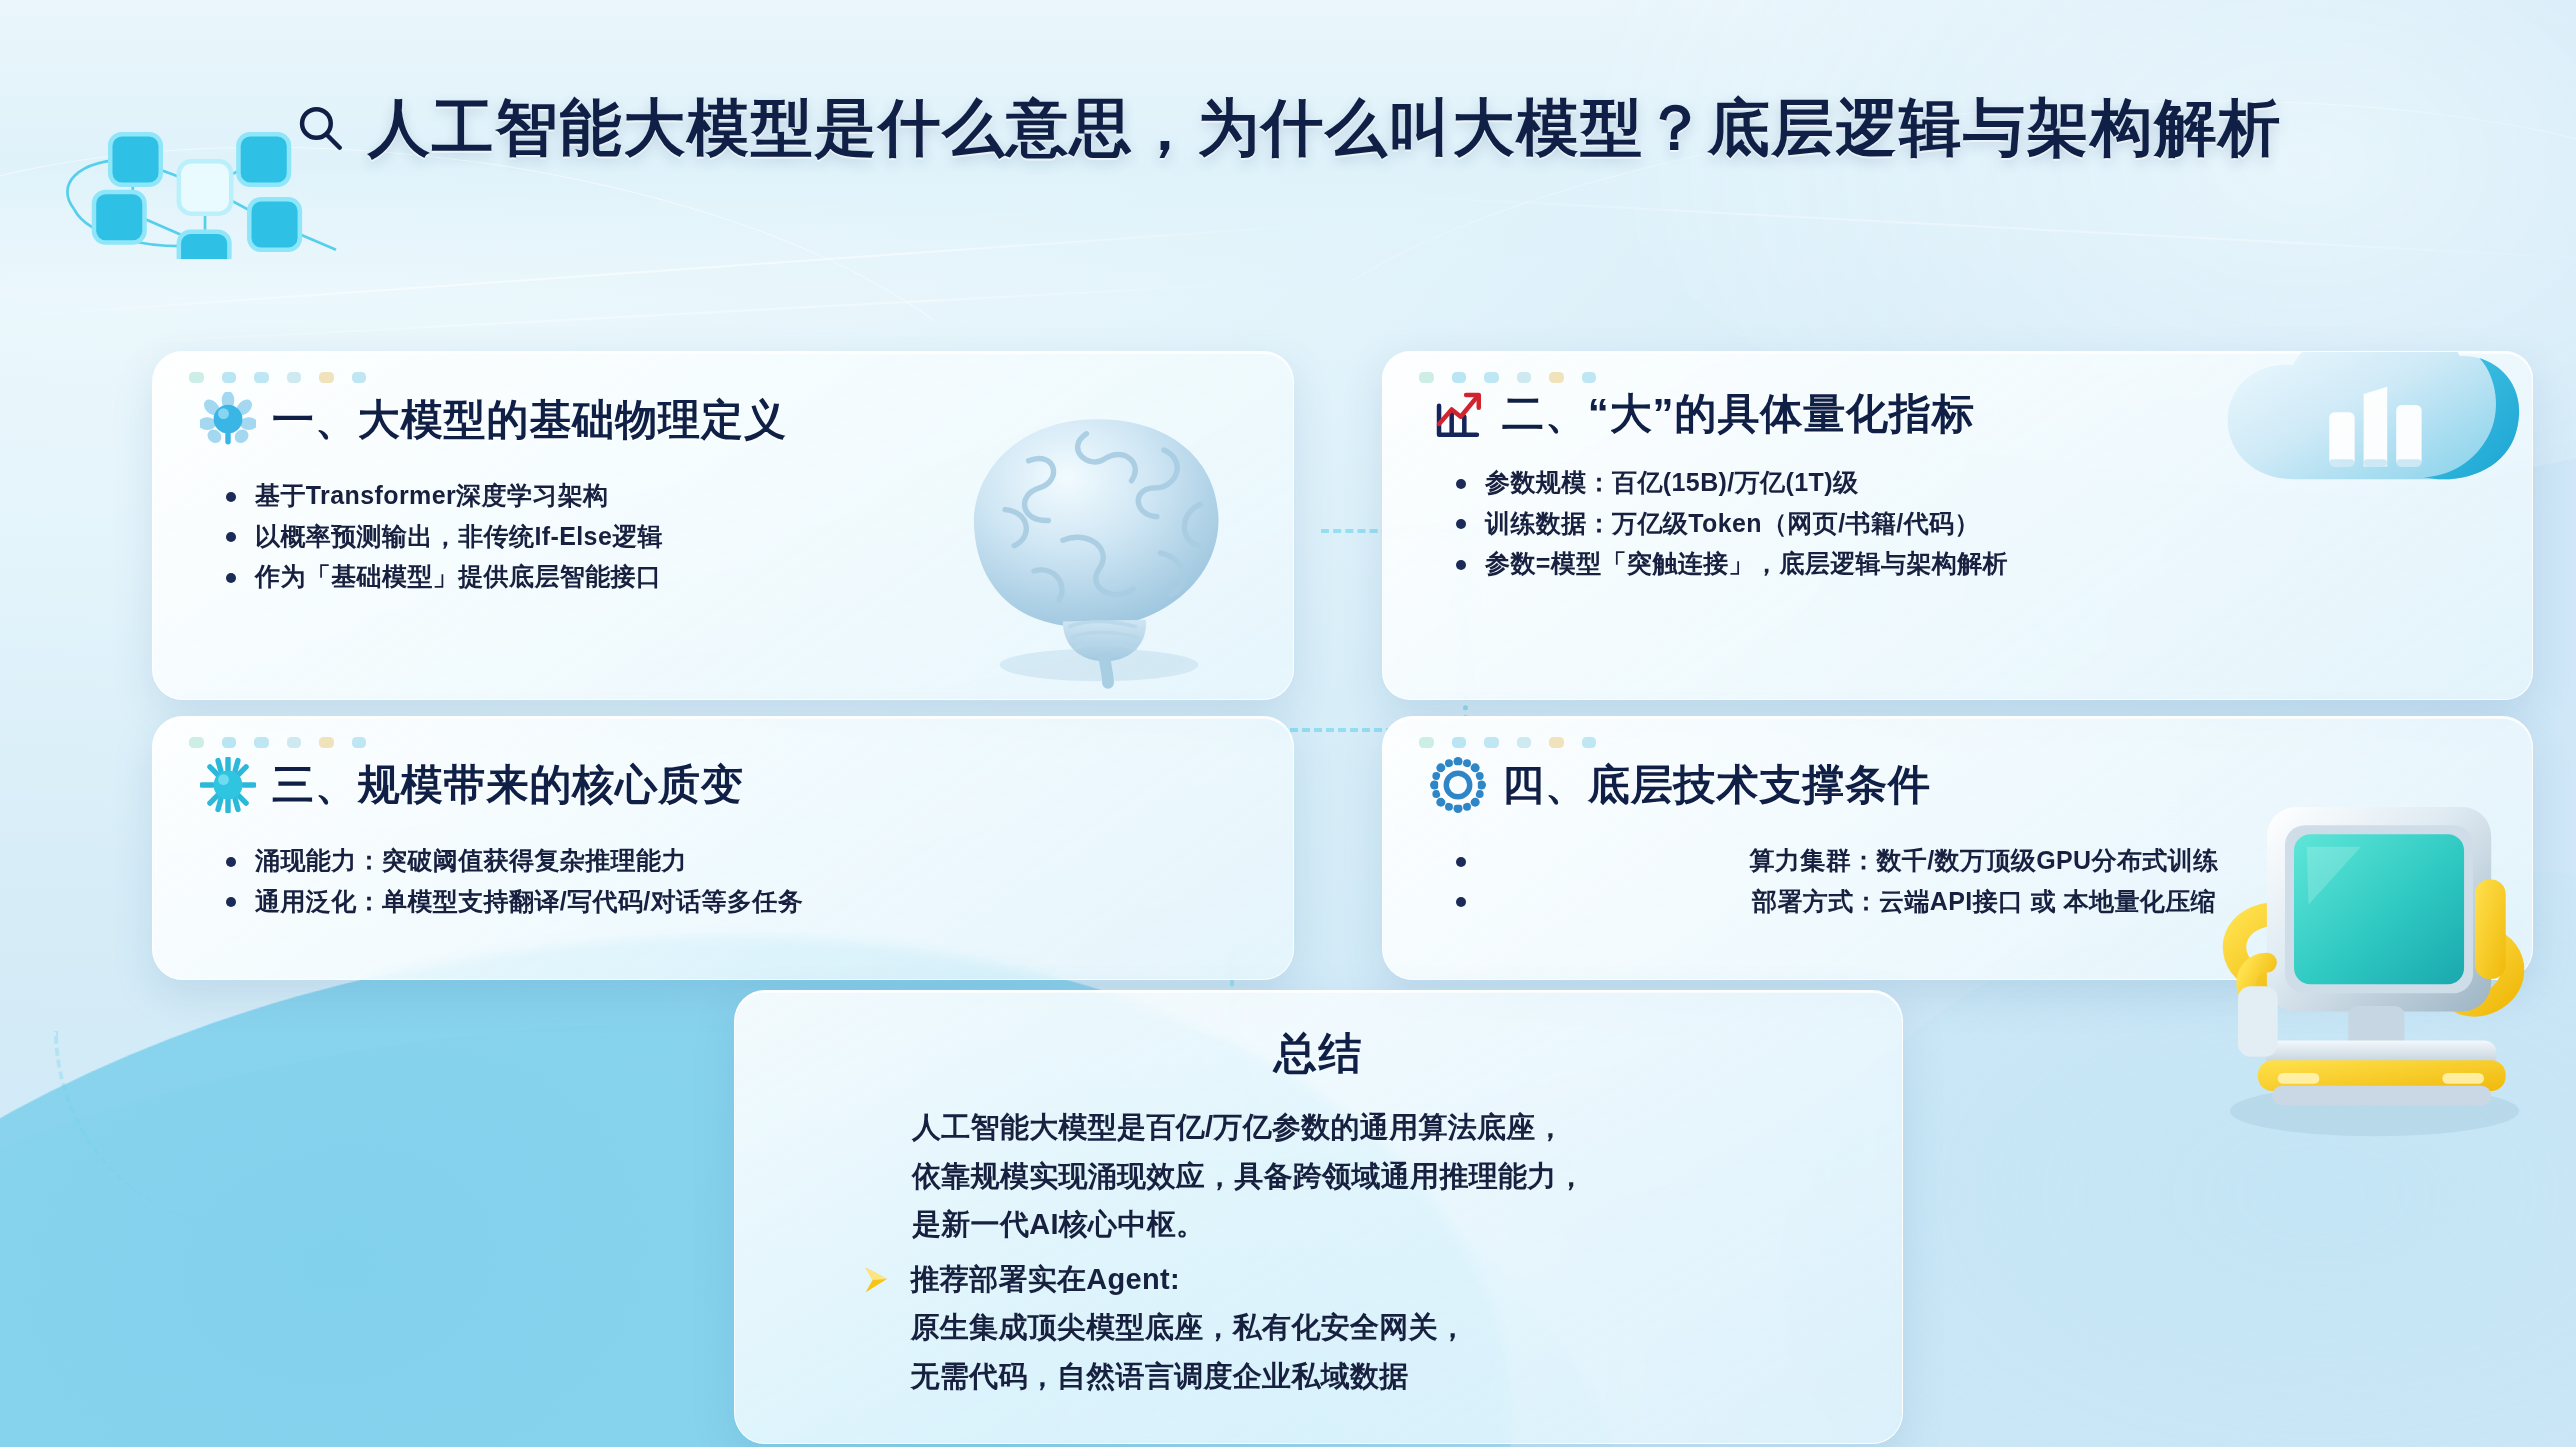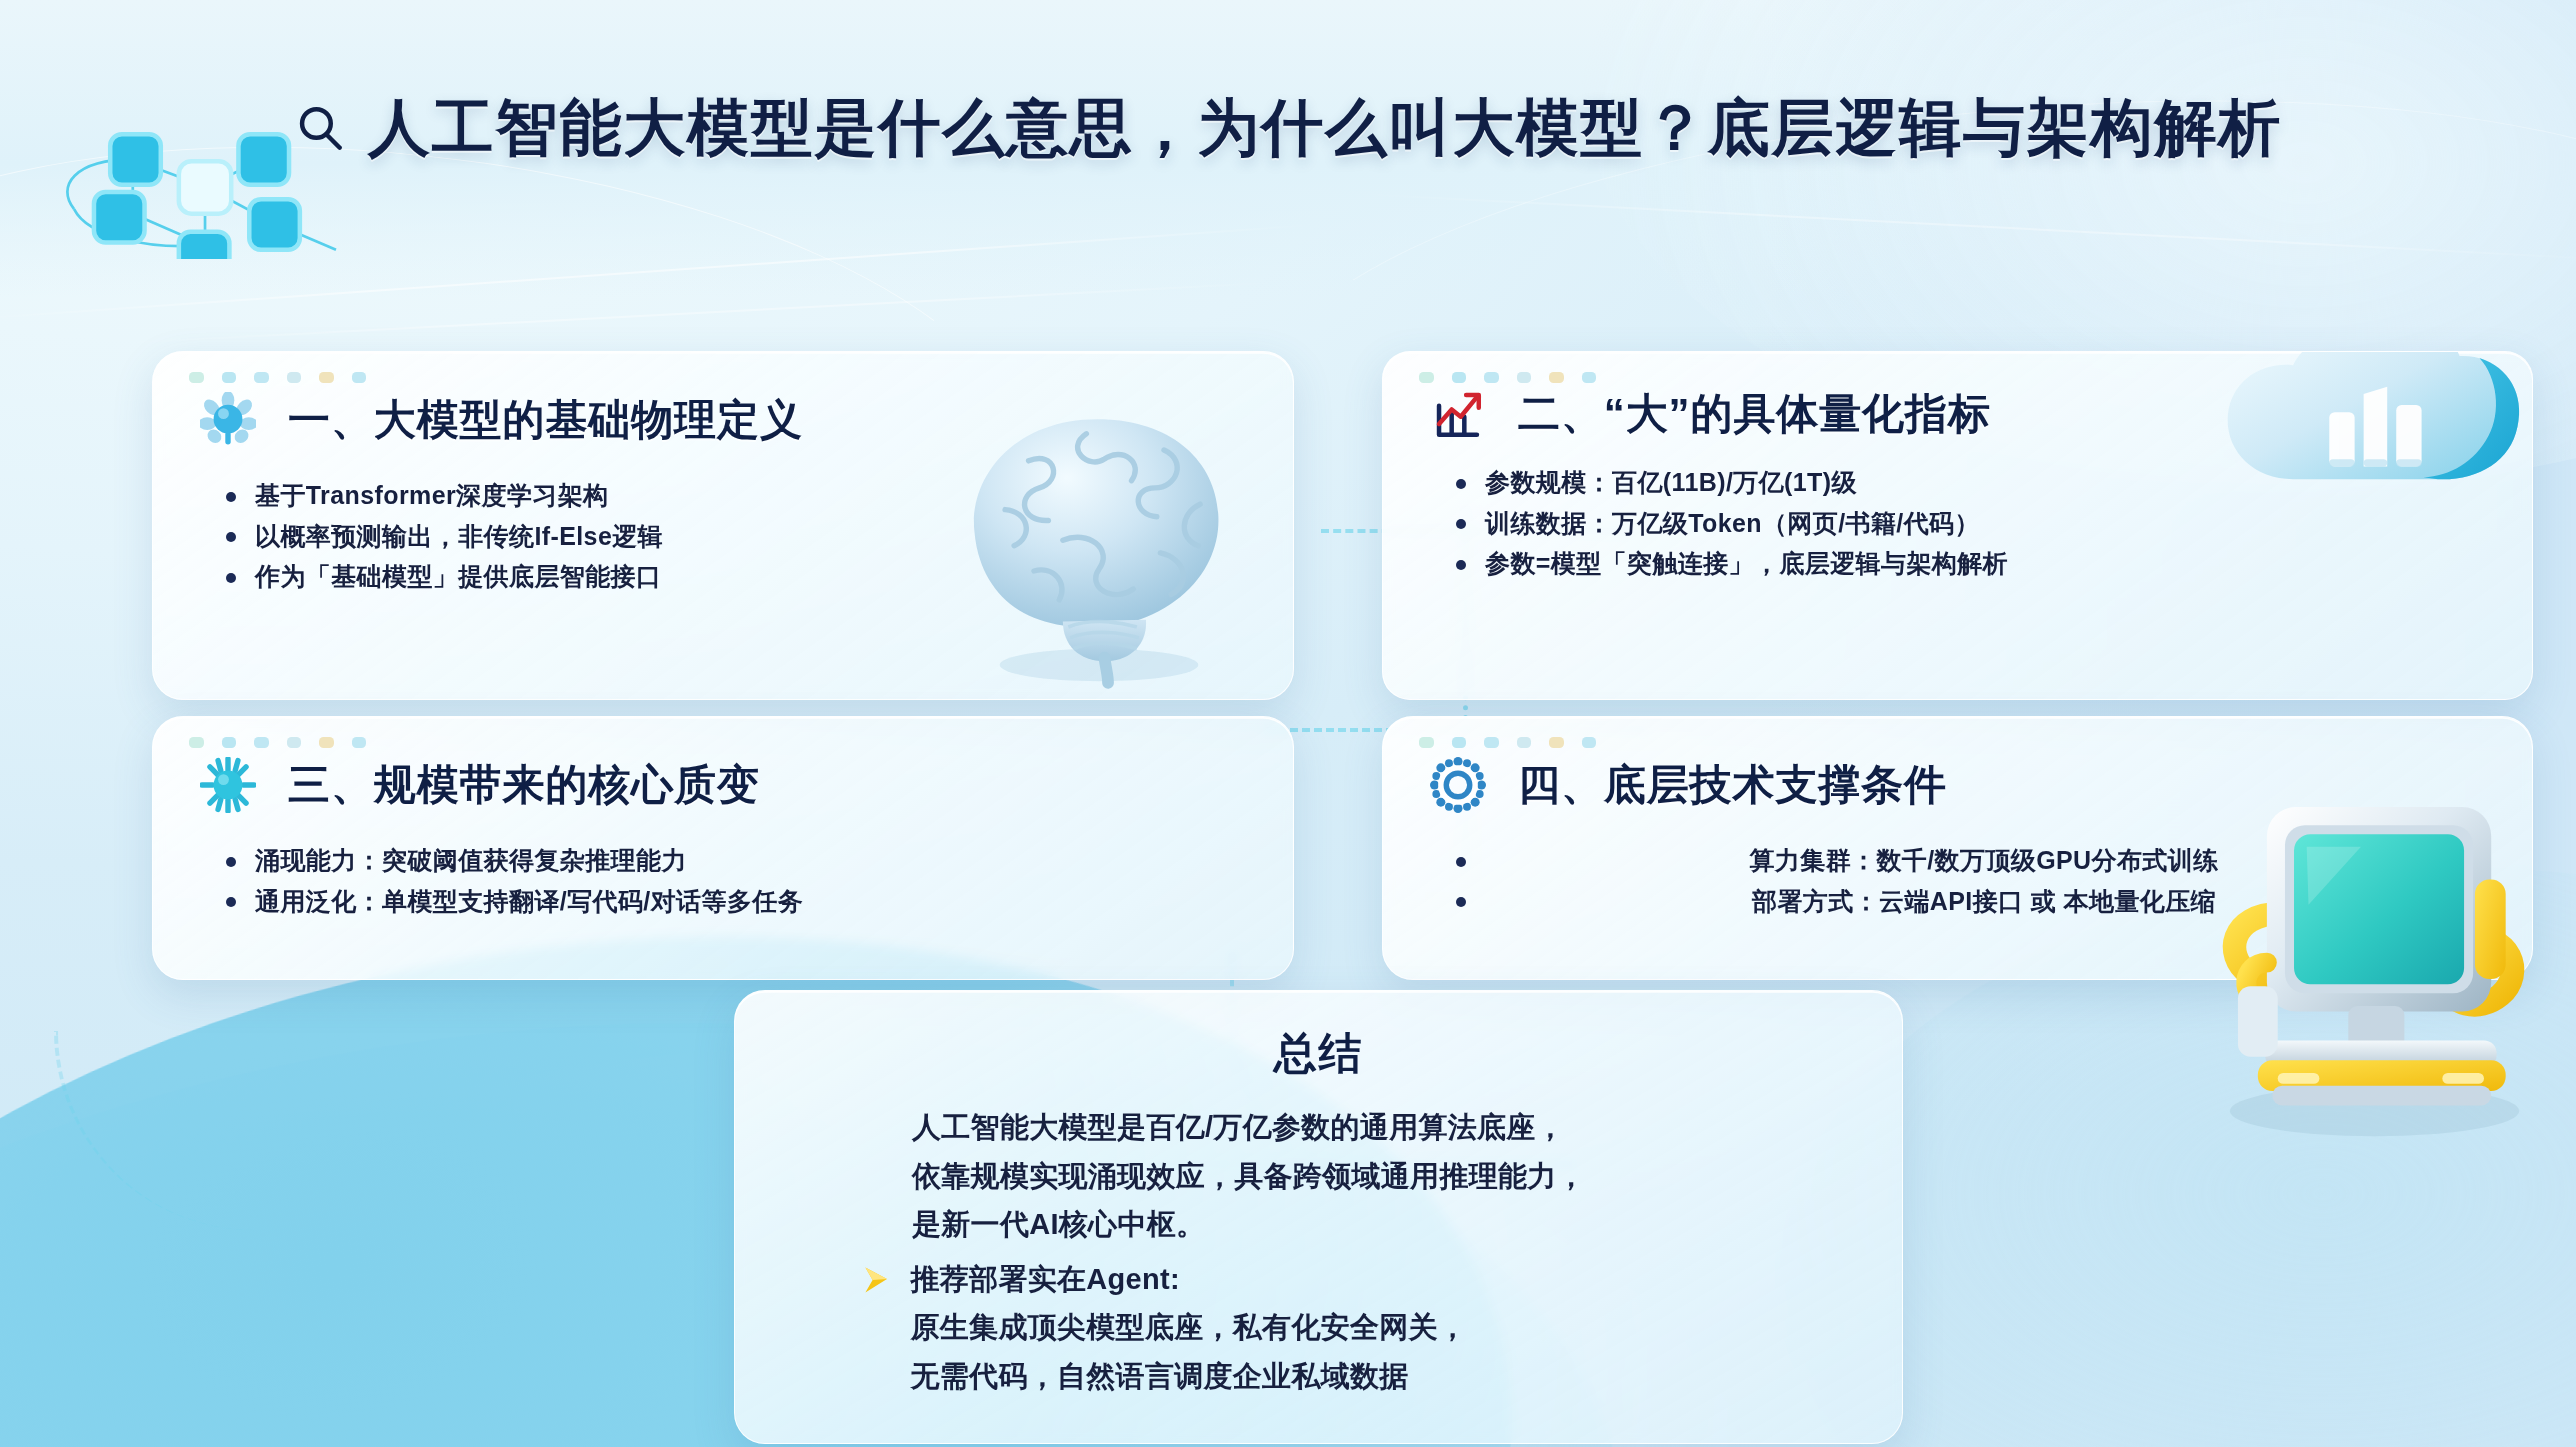--- a/index.html
+++ b/index.html
@@ -64,21 +64,21 @@
     position:absolute;border-radius:31px;
     background:linear-gradient(145deg, rgba(255,255,255,.93) 0%, rgba(247,253,255,.82) 45%, rgba(235,248,253,.72) 100%);
     border:1.8px solid rgba(255,255,255,.92);
     box-shadow:0 14.5px 40px rgba(60,120,165,.16), inset 0 1.8px 0 rgba(255,255,255,.9);
     backdrop-filter:blur(5.4px);
     overflow:hidden;
   }
   .card .dots{position:absolute;left:36px;top:20px;display:flex;gap:18px;}
   .card .dots i{width:14.5px;height:11px;border-radius:4.5px;display:block;}
   .card-inner{position:relative;padding:40px 49px 36px 47px;}
-  .card-head{display:flex;align-items:center;gap:32px;margin-bottom:27px;}
+  .card-head{display:flex;align-items:center;gap:16px;margin-bottom:27px;}
   .card-ico{width:56px;height:56px;flex:0 0 auto;}
   .card-title{font-size:42px;font-weight:700;color:#0f1f45;letter-spacing:0.9px;white-space:nowrap;
       text-shadow:0 1.8px 0 rgba(255,255,255,.6);}
   .bullets{list-style:none;margin:0;padding:0 0 0 22px;}
   .bullets li{
     position:relative;font-size:25px;line-height:1.62;color:#17203f;font-weight:600;
     padding-left:33px;white-space:nowrap;letter-spacing:0.4px;
   }
   .bullets li:before{
     content:"";position:absolute;left:3.6px;top:.66em;width:10px;height:10px;border-radius:50%;
@@ -283,21 +283,21 @@
         <span class="card-ico">
           <svg width="56" height="56" viewBox="0 0 62 62" fill="none">
             <path d="M10 54 V22 M10 54 H52 M24 54 V28 M38 54 V34" stroke="#15255a" stroke-width="5" stroke-linecap="round"></path>
             <path d="M10 42 L24 26 L34 34 L52 12" stroke="#d1242f" stroke-width="5" fill="none" stroke-linecap="round" stroke-linejoin="round"></path>
             <path d="M40 10 H54 V24" stroke="#d1242f" stroke-width="5" fill="none" stroke-linecap="round" stroke-linejoin="round"></path>
           </svg>
         </span>
         <span class="card-title">二、“大”的具体量化指标</span>
       </div>
       <ul class="bullets">
-        <li>参数规模：百亿(11B)/万亿(1T)级</li>
+        <li>参数规模：百亿(15B)/万亿(1T)级</li>
         <li>训练数据：万亿级Token（网页/书籍/代码）</li>
         <li>参数=模型「突触连接」，底层逻辑与架构解析</li>
       </ul>
     </div>
   </div>
 
   <div class="card" style="left:152px;top:716px;width:1140px;height:262px;">
     <div class="dots">
       <i style="background:#cdeee6"></i>
         <i style="background:#b9e6f2"></i>

